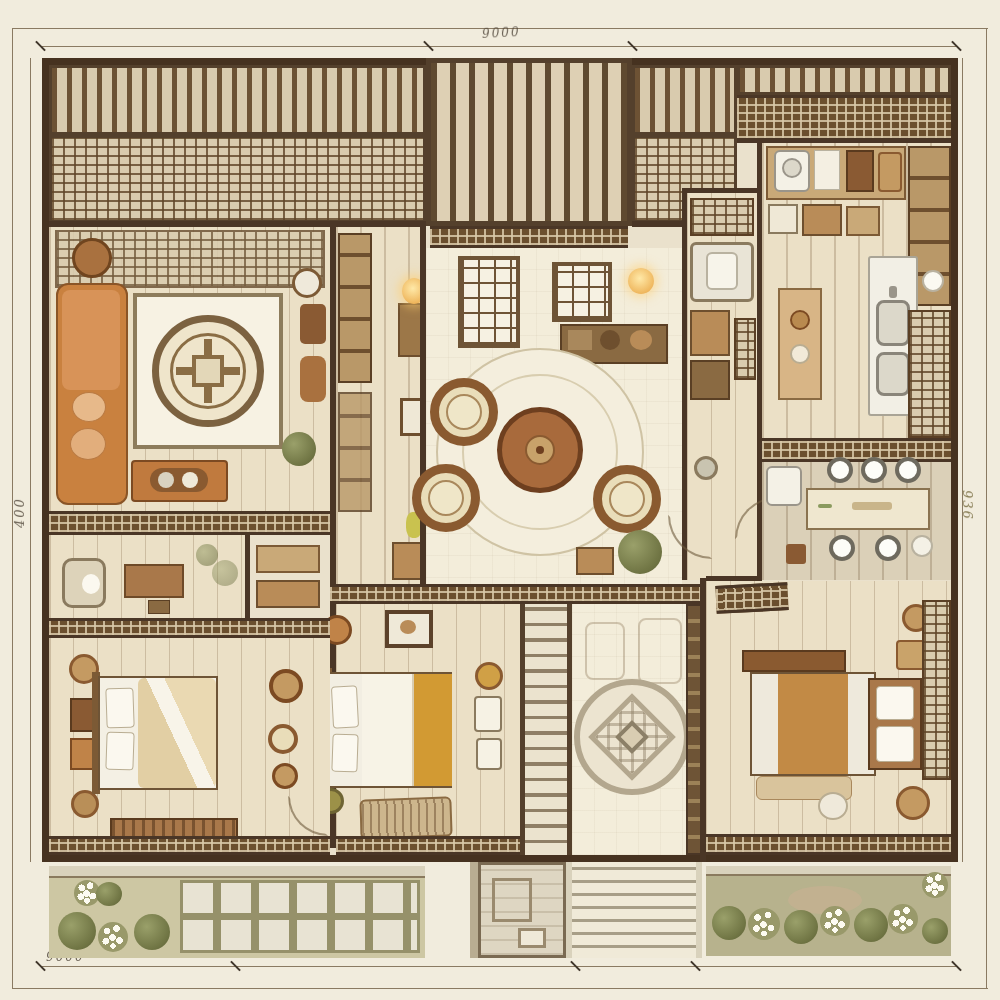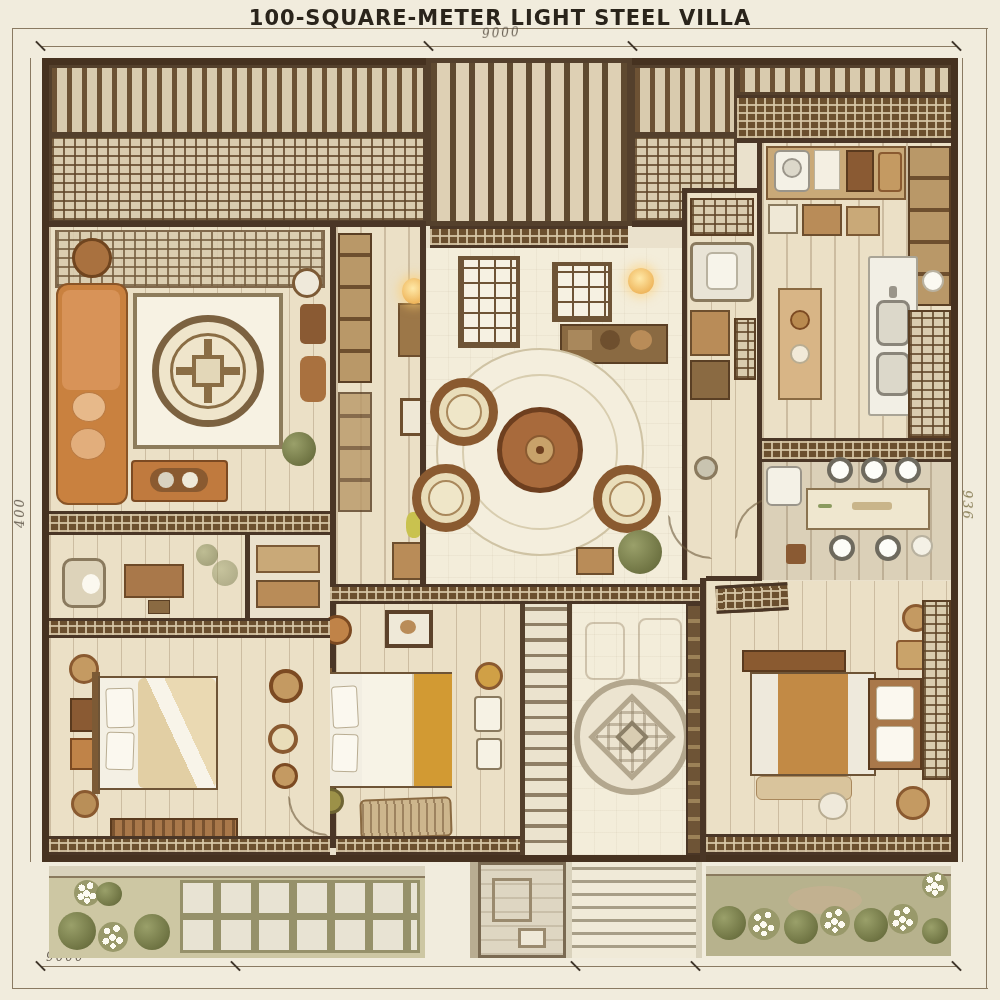--- a/index.html
+++ b/index.html
@@ -62,21 +62,20 @@
   <div class="abs tick" style="left:34px;top:45px;"></div>
   <div class="abs tick" style="left:422px;top:45px;"></div>
   <div class="abs tick" style="left:626px;top:45px;"></div>
   <div class="abs tick" style="left:950px;top:45px;"></div>
   <div class="abs tick" style="left:34px;top:965px;"></div>
   <div class="abs tick" style="left:229px;top:965px;"></div>
   <div class="abs tick" style="left:569px;top:965px;"></div>
   <div class="abs tick" style="left:689px;top:965px;"></div>
   <div class="abs tick" style="left:950px;top:965px;"></div>
 
-  <div class="abs title" style="top:6px;left:0;">100-SQUARE-METER LIGHT STEEL VILLA</div>
   <div class="abs scribble" style="left:482px;top:26px;font-size:12px;transform:rotate(-3deg);">9000</div>
   <div class="abs scribble" style="left:4px;top:505px;font-size:13px;transform:rotate(-90deg);">400</div>
   <div class="abs scribble" style="left:952px;top:498px;font-size:13px;color:#6e6233;transform:rotate(90deg);">936</div>
   <div class="abs scribble" style="left:46px;top:950px;font-size:12px;">9000</div>
   <div class="abs scribble" style="left:616px;top:944px;font-size:11px;">40</div>
 
   <div class="abs" style="left:42px;top:58px;width:916px;height:804px;border:7px solid #463220;background:#eae1cc;"></div>
 
   <div class="abs slats" style="left:49px;top:65px;width:377px;height:70px;"></div>
   <div class="abs slats" style="left:632px;top:65px;width:105px;height:70px;"></div>

